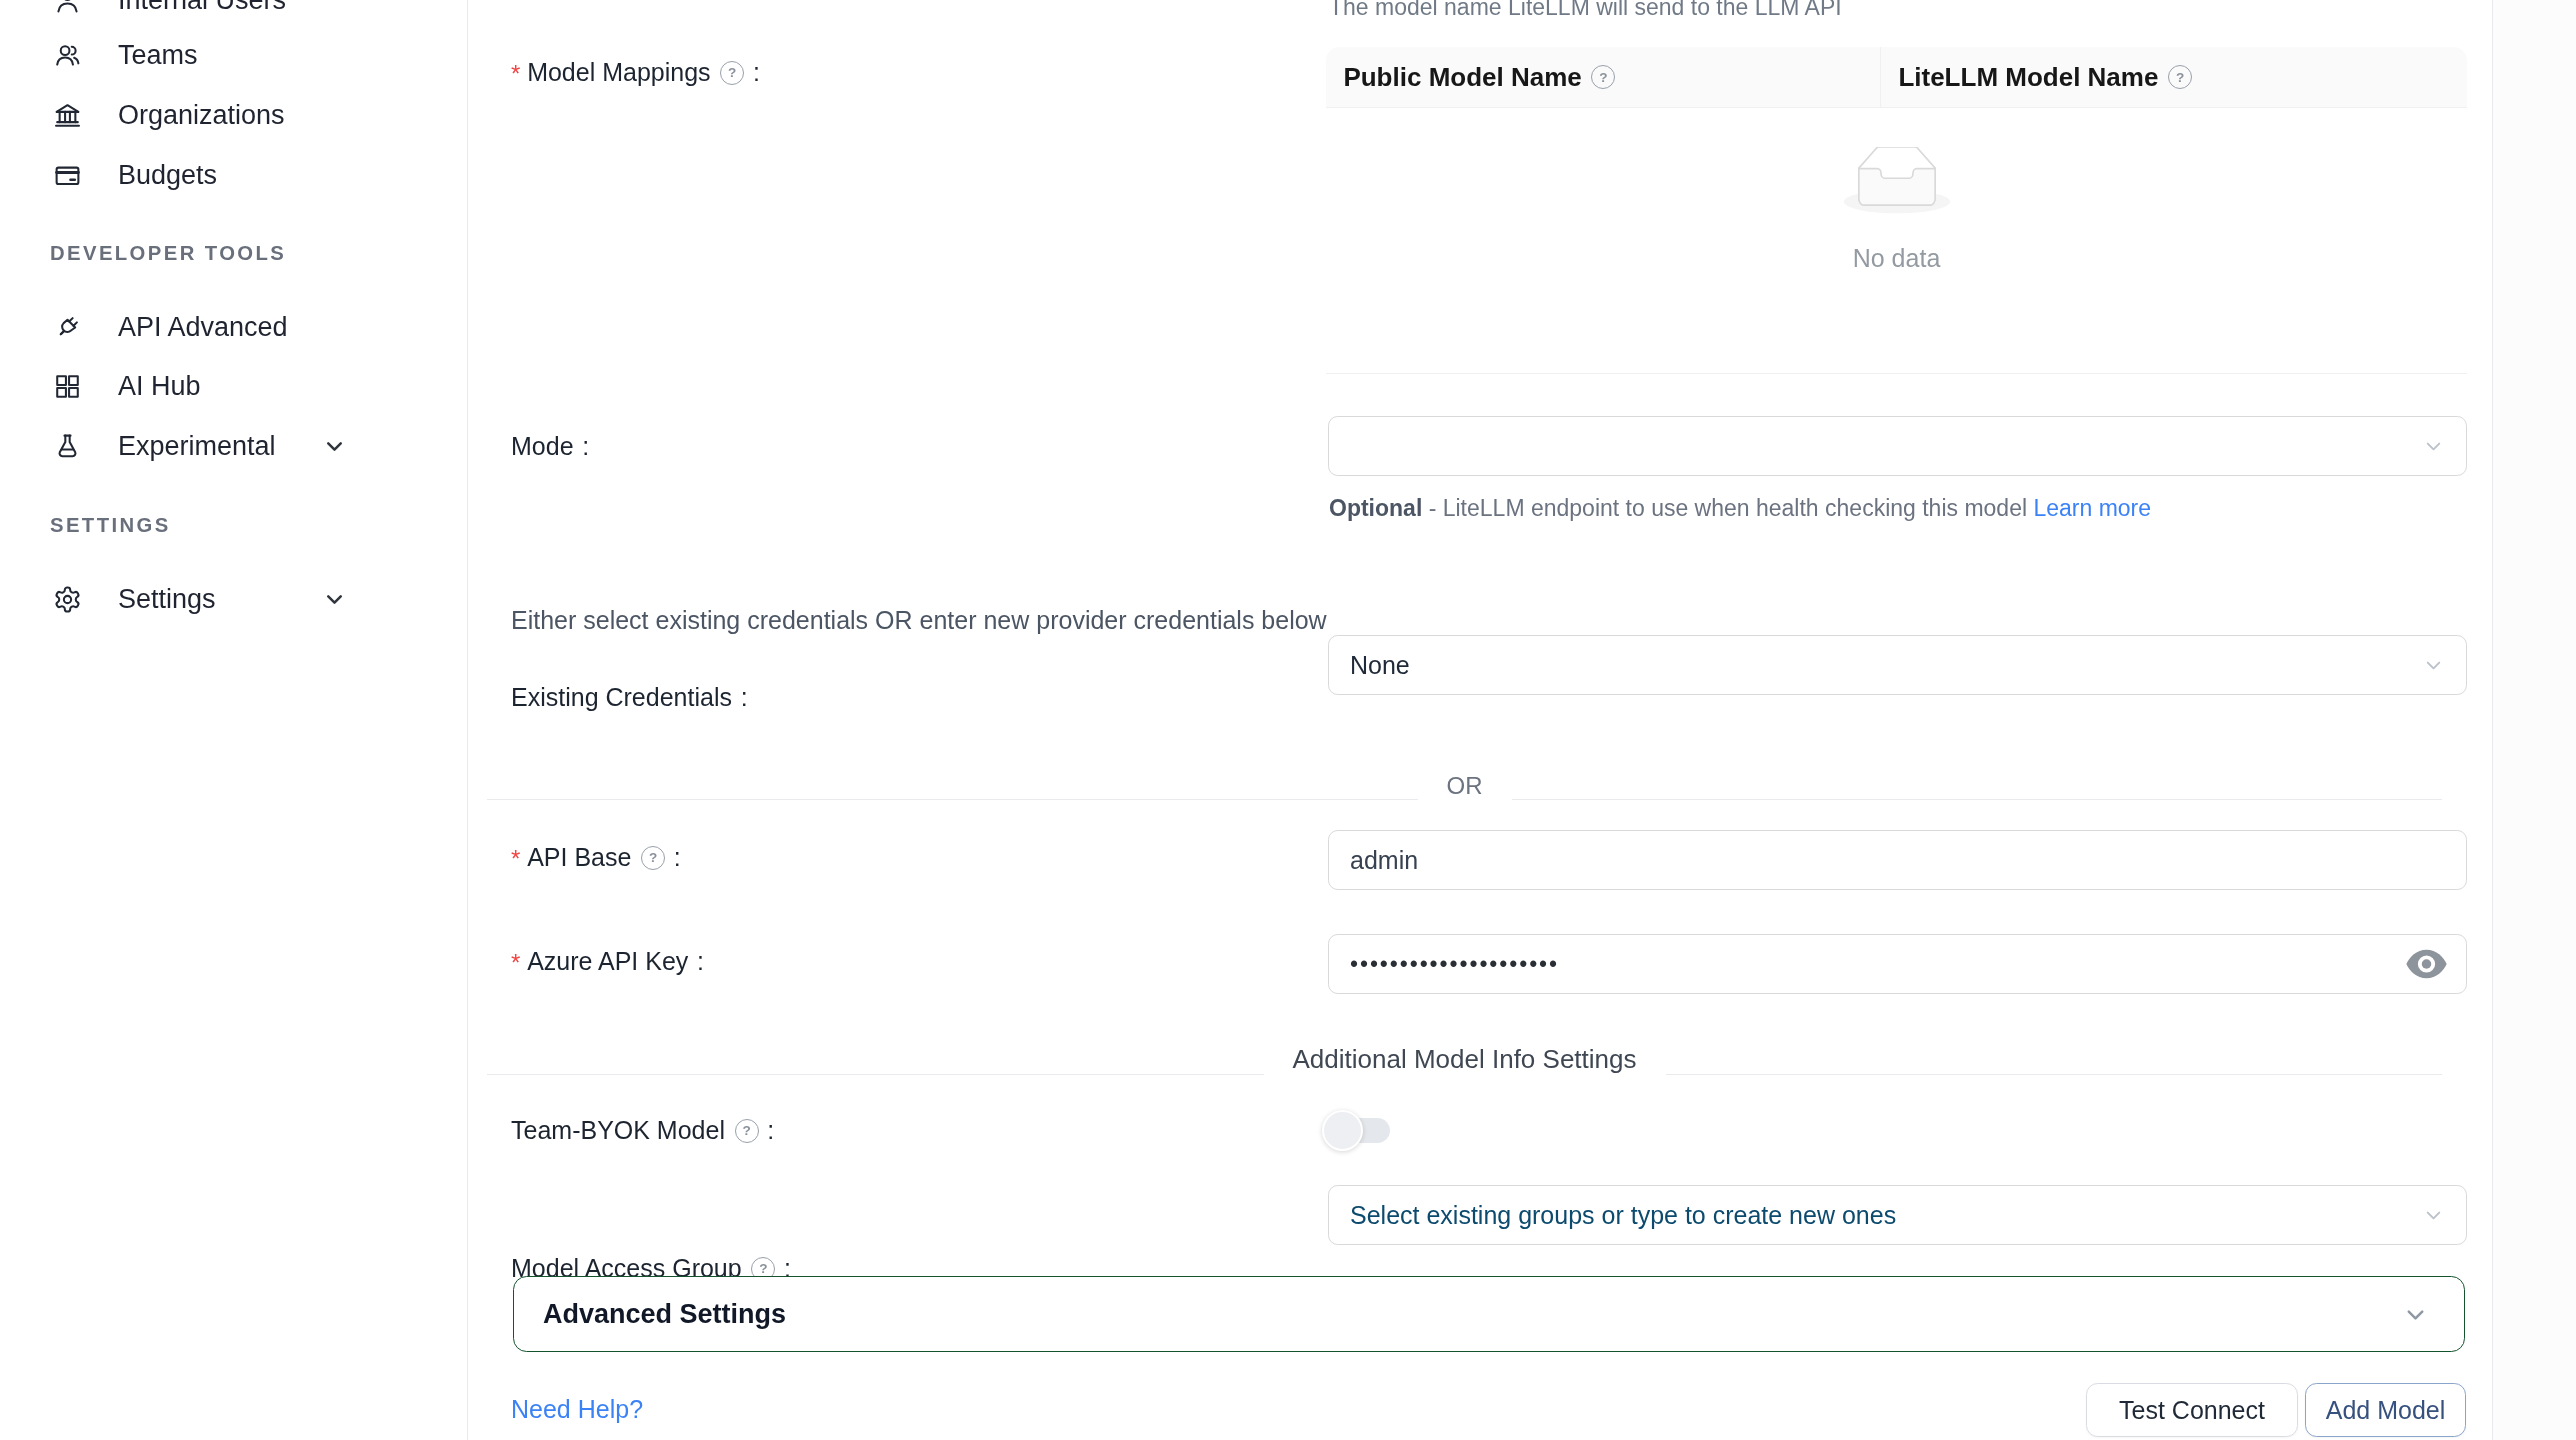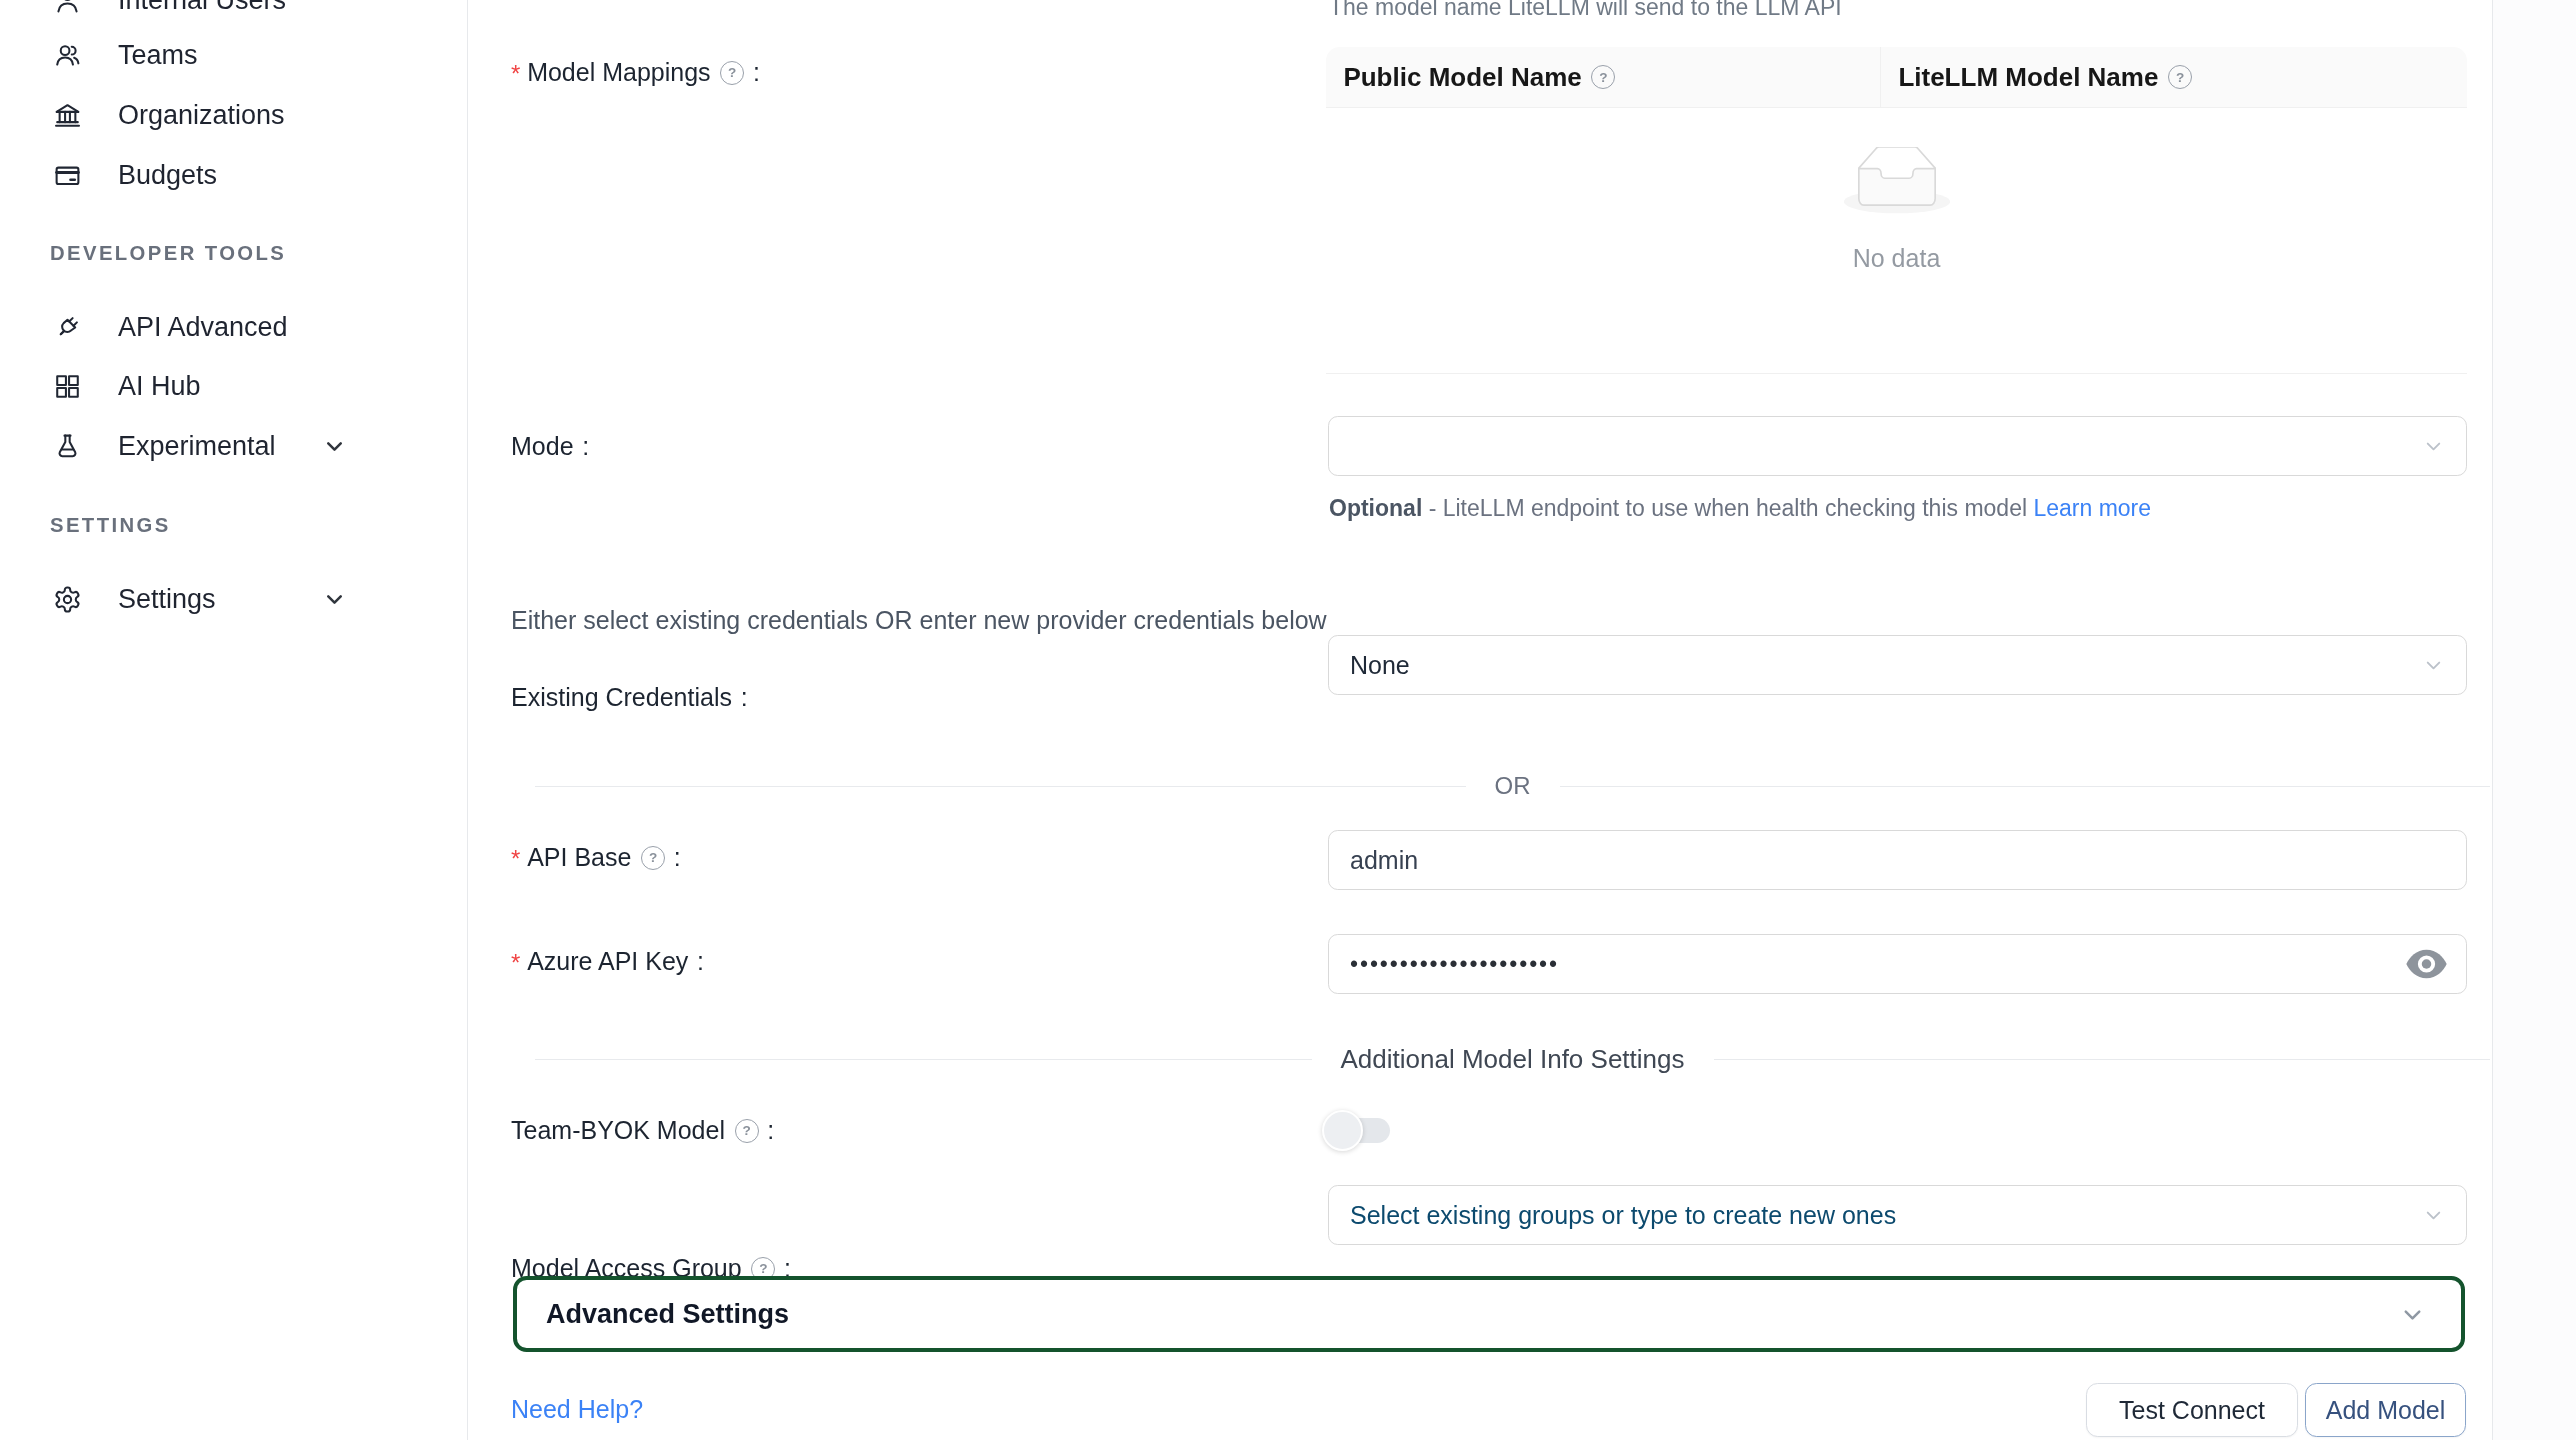--- a/index.html
+++ b/index.html
@@ -52,33 +52,33 @@
               font-family:"Liberation Sans",sans-serif;padding:0;}
   .ctrl input.masked{font-size:23px;letter-spacing:1.9px;color:#2a2f36;}
   .placeholder{color:#0c4a6e;}
 
   .mode-help{left:1329px;top:489px;width:833px;font-size:23px;color:#6b7280;line-height:39px;margin:0;}
   .mode-help b{color:#4b5563;}
   .link{color:#3b82f6;cursor:pointer;text-decoration:none;}
 
   .note-text{left:511px;top:606px;font-size:25px;color:#4b5563;}
 
-  .hdivider{display:flex;align-items:center;left:535px;width:1955px;}
+  .hdivider{display:flex;align-items:flex-end;left:487px;width:1955px;}
   .hdivider .line{flex:1;height:1px;background:#e8eaed;}
   .hdivider .dtext{padding:0 29px;font-size:24px;color:#6b7280;white-space:nowrap;}
   .hdivider.dark .dtext{color:#3f4753;font-size:26px;}
 
   
   .switch{left:1328px;top:1118px;width:62px;height:25px;border-radius:12.6px;background:#e4e7eb;cursor:pointer;}
   .knob{position:absolute;left:-5.8px;top:-7.7px;width:41px;height:41px;border-radius:50%;
         background:#edeff2;border:2.9px solid #fff;box-sizing:border-box;
         box-shadow:0 1px 4.8px rgba(0,0,0,.16);}
 
   
-  .adv-panel{left:513px;top:1276px;width:1952px;height:76px;border:4px solid #14532d;border-radius:13.6px;
+  .adv-panel{left:513px;top:1276px;width:1952px;height:76px;border:1px solid #14532d;border-radius:13.6px;
              background:#fff;display:flex;align-items:center;padding:0 35px 0 29px;cursor:pointer;}
   .adv-panel .adv-label{font-size:27px;font-weight:700;color:#111827;}
   .adv-panel .chev{margin-left:auto;width:27px;height:27px;}
   .adv-panel .chev svg{stroke:#8f98a3;stroke-width:2.2;fill:none;stroke-linecap:round;stroke-linejoin:round;}
 
   
   .need-help{left:511px;top:1395px;font-size:25px;}
   .btn{height:54px;border-radius:11.6px;background:#fff;display:flex;align-items:center;justify-content:center;
        font-size:25px;cursor:pointer;}
   .btn-test{left:2086px;top:1383px;width:212px;border:1px solid #d9dde3;color:#1f2937;

